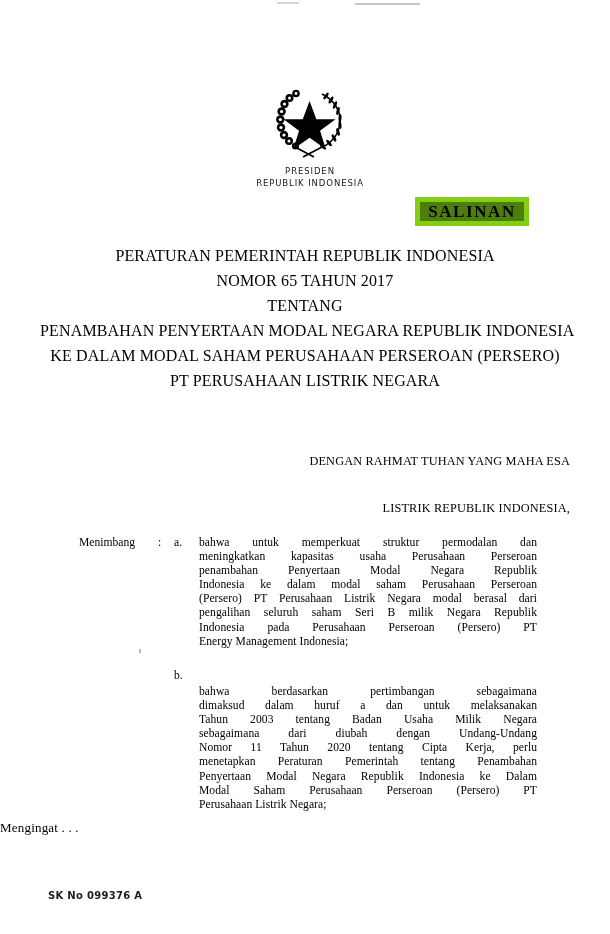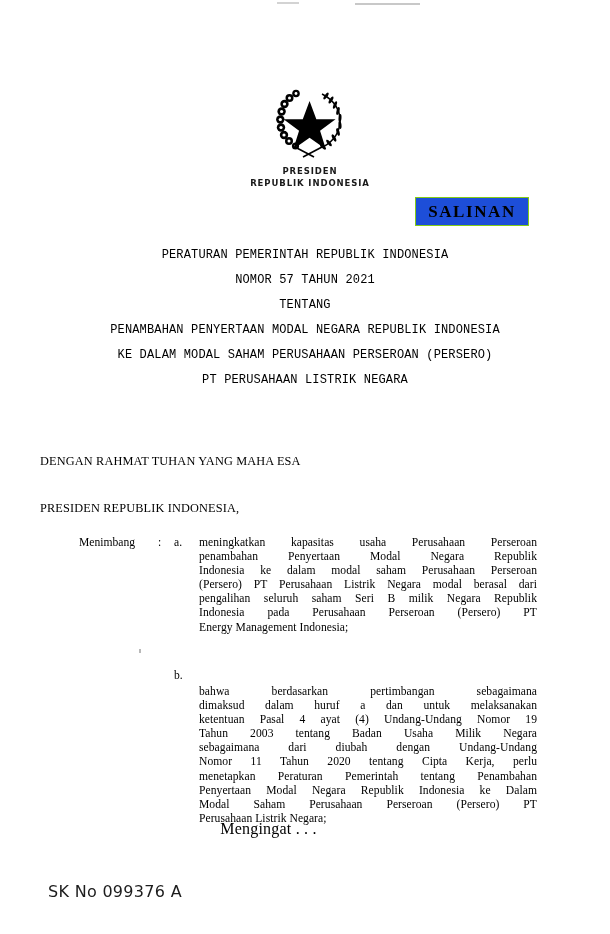--- a/index.html
+++ b/index.html
@@ -49,74 +49,73 @@
     top: 0;
     width: 140px;
     text-align: center;
   }
   .emblem-svg {
     display: block;
     margin: 0 auto;
   }
   .emblem-caption {
     font-family: "DejaVu Sans", "Liberation Sans", sans-serif;
-    font-weight: bold;
+    font-weight: normal;
     font-size: 8.5px;
     letter-spacing: 0.9px;
     line-height: 11.5px;
     margin-top: 6px;
     white-space: pre-line;
     color: #1a1a1a;
   }
 
   .salinan-stamp {
     position: absolute;
     left: 415px;
     top: 111px;
     width: 114px;
     height: 29px;
-    border: 1px solid #84cc16;
+    border: 5px solid #84cc16;
     box-sizing: border-box;
     display: flex;
     align-items: center;
     justify-content: center;
-    background: #1d4ed8;
+    background: #4d7c0f;
   }
   .salinan-stamp span {
     font-family: "Liberation Serif", "DejaVu Serif", serif;
     font-weight: bold;
     font-size: 17px;
     letter-spacing: 1.6px;
   }
 
   
   .title-block {
     position: absolute;
     top: 249px;
     left: 40px;
     width: 530px;
     text-align: center;
   }
   .title-line {
-    font-size: 12px;
+    font-size: 16px;
     line-height: 13px;
     letter-spacing: 0.15px;
     margin-bottom: 12px;
     white-space: nowrap;
-    font-family: Liberation Mono, monospace;
   }
   .title-line:last-child { margin-bottom: 8px; }
 
   
   .invocation-block {
     position: absolute;
     top: 455px;
     left: 40px;
     width: 530px;
-    text-align: left;
+    text-align: right;
   }
   .invocation-line {
     font-size: 12.3px;
     line-height: 13px;
     letter-spacing: 0.15px;
     white-space: nowrap;
   }
   .invocation-line.second { margin-top: 34px; }
 
   
@@ -183,34 +182,35 @@
     height: 4px;
     background: #b9b9b9;
   }
 
   
   .continuation {
     position: absolute;
     top: 820px;
     left: 0;
     width: 537px;
-    text-align: center;
-    font-size: 16px;
+    text-align: left;
+    font-size: 13px;
     letter-spacing: 0.2px;
   }
 
   
   .sk-footer {
     position: absolute;
     bottom: 33px;
     left: 48px;
     font-family: "DejaVu Sans", "Liberation Sans", sans-serif;
-    font-size: 16px;
+    font-size: 10px;
     letter-spacing: 0.3px;
     color: #1c1c1c;
+    font-weight: bold;
   }
 </style>
 </head>
 <body>
 
 <div class="scan-marks">
   <div class="scan-mark-left"></div>
   <div class="scan-mark-right"></div>
 </div>
 
@@ -293,57 +293,57 @@
 REPUBLIK  INDONESIA</div>
   </div>
 
   <div class="salinan-stamp">
     <span>SALINAN</span>
   </div>
 </div>
 
 <div class="title-block">
   <div class="title-line">PERATURAN PEMERINTAH REPUBLIK INDONESIA</div>
-  <div class="title-line">NOMOR 57 TAHUN 2021</div>
+  <div class="title-line">NOMOR 65 TAHUN 2017</div>
   <div class="title-line">TENTANG</div>
   <div class="title-line">PENAMBAHAN PENYERTAAN MODAL NEGARA REPUBLIK INDONESIA</div>
   <div class="title-line">KE DALAM MODAL SAHAM PERUSAHAAN PERSEROAN (PERSERO)</div>
   <div class="title-line">PT PERUSAHAAN LISTRIK NEGARA</div>
 </div>
 
 <div class="invocation-block">
   <div class="invocation-line">DENGAN RAHMAT TUHAN YANG MAHA ESA</div>
-  <div class="invocation-line second">PRESIDEN REPUBLIK INDONESIA,</div>
+  <div class="invocation-line second">LISTRIK REPUBLIK INDONESIA,</div>
 </div>
 
 <div class="menimbang-section">
 
   <div class="speck"></div>
 
   <div class="clause-a menimbang-row">
     <div class="menimbang-label">Menimbang</div>
     <div class="menimbang-colon">:</div>
     <div class="item-marker" style="top:0">a.</div>
     <div class="item-body" style="top:0">
+      <span>bahwa untuk memperkuat struktur permodalan dan</span>
       <span>meningkatkan kapasitas usaha Perusahaan Perseroan</span>
       <span>penambahan Penyertaan Modal Negara Republik</span>
       <span>Indonesia ke dalam modal saham Perusahaan Perseroan</span>
       <span>(Persero) PT Perusahaan Listrik Negara modal berasal dari</span>
       <span>pengalihan seluruh saham Seri B milik Negara Republik</span>
       <span>Indonesia pada Perusahaan Perseroan (Persero) PT</span>
       <span class="last-line">Energy Management Indonesia;</span>
     </div>
   </div>
 
   <div class="clause-b menimbang-row">
     <div class="item-marker" style="top:0">b.</div>
     <div class="item-body" style="top:16px">
       <span>bahwa berdasarkan pertimbangan sebagaimana</span>
       <span>dimaksud dalam huruf a dan untuk melaksanakan</span>
-      <span>ketentuan Pasal 4 ayat (4) Undang-Undang Nomor 19</span>
       <span>Tahun 2003 tentang Badan Usaha Milik Negara</span>
       <span>sebagaimana dari diubah dengan Undang-Undang</span>
       <span>Nomor 11 Tahun 2020 tentang Cipta Kerja, perlu</span>
       <span>menetapkan Peraturan Pemerintah tentang Penambahan</span>
       <span>Penyertaan Modal Negara Republik Indonesia ke Dalam</span>
       <span>Modal Saham Perusahaan Perseroan (Persero) PT</span>
       <span class="last-line">Perusahaan Listrik Negara;</span>
     </div>
   </div>
 </div>

